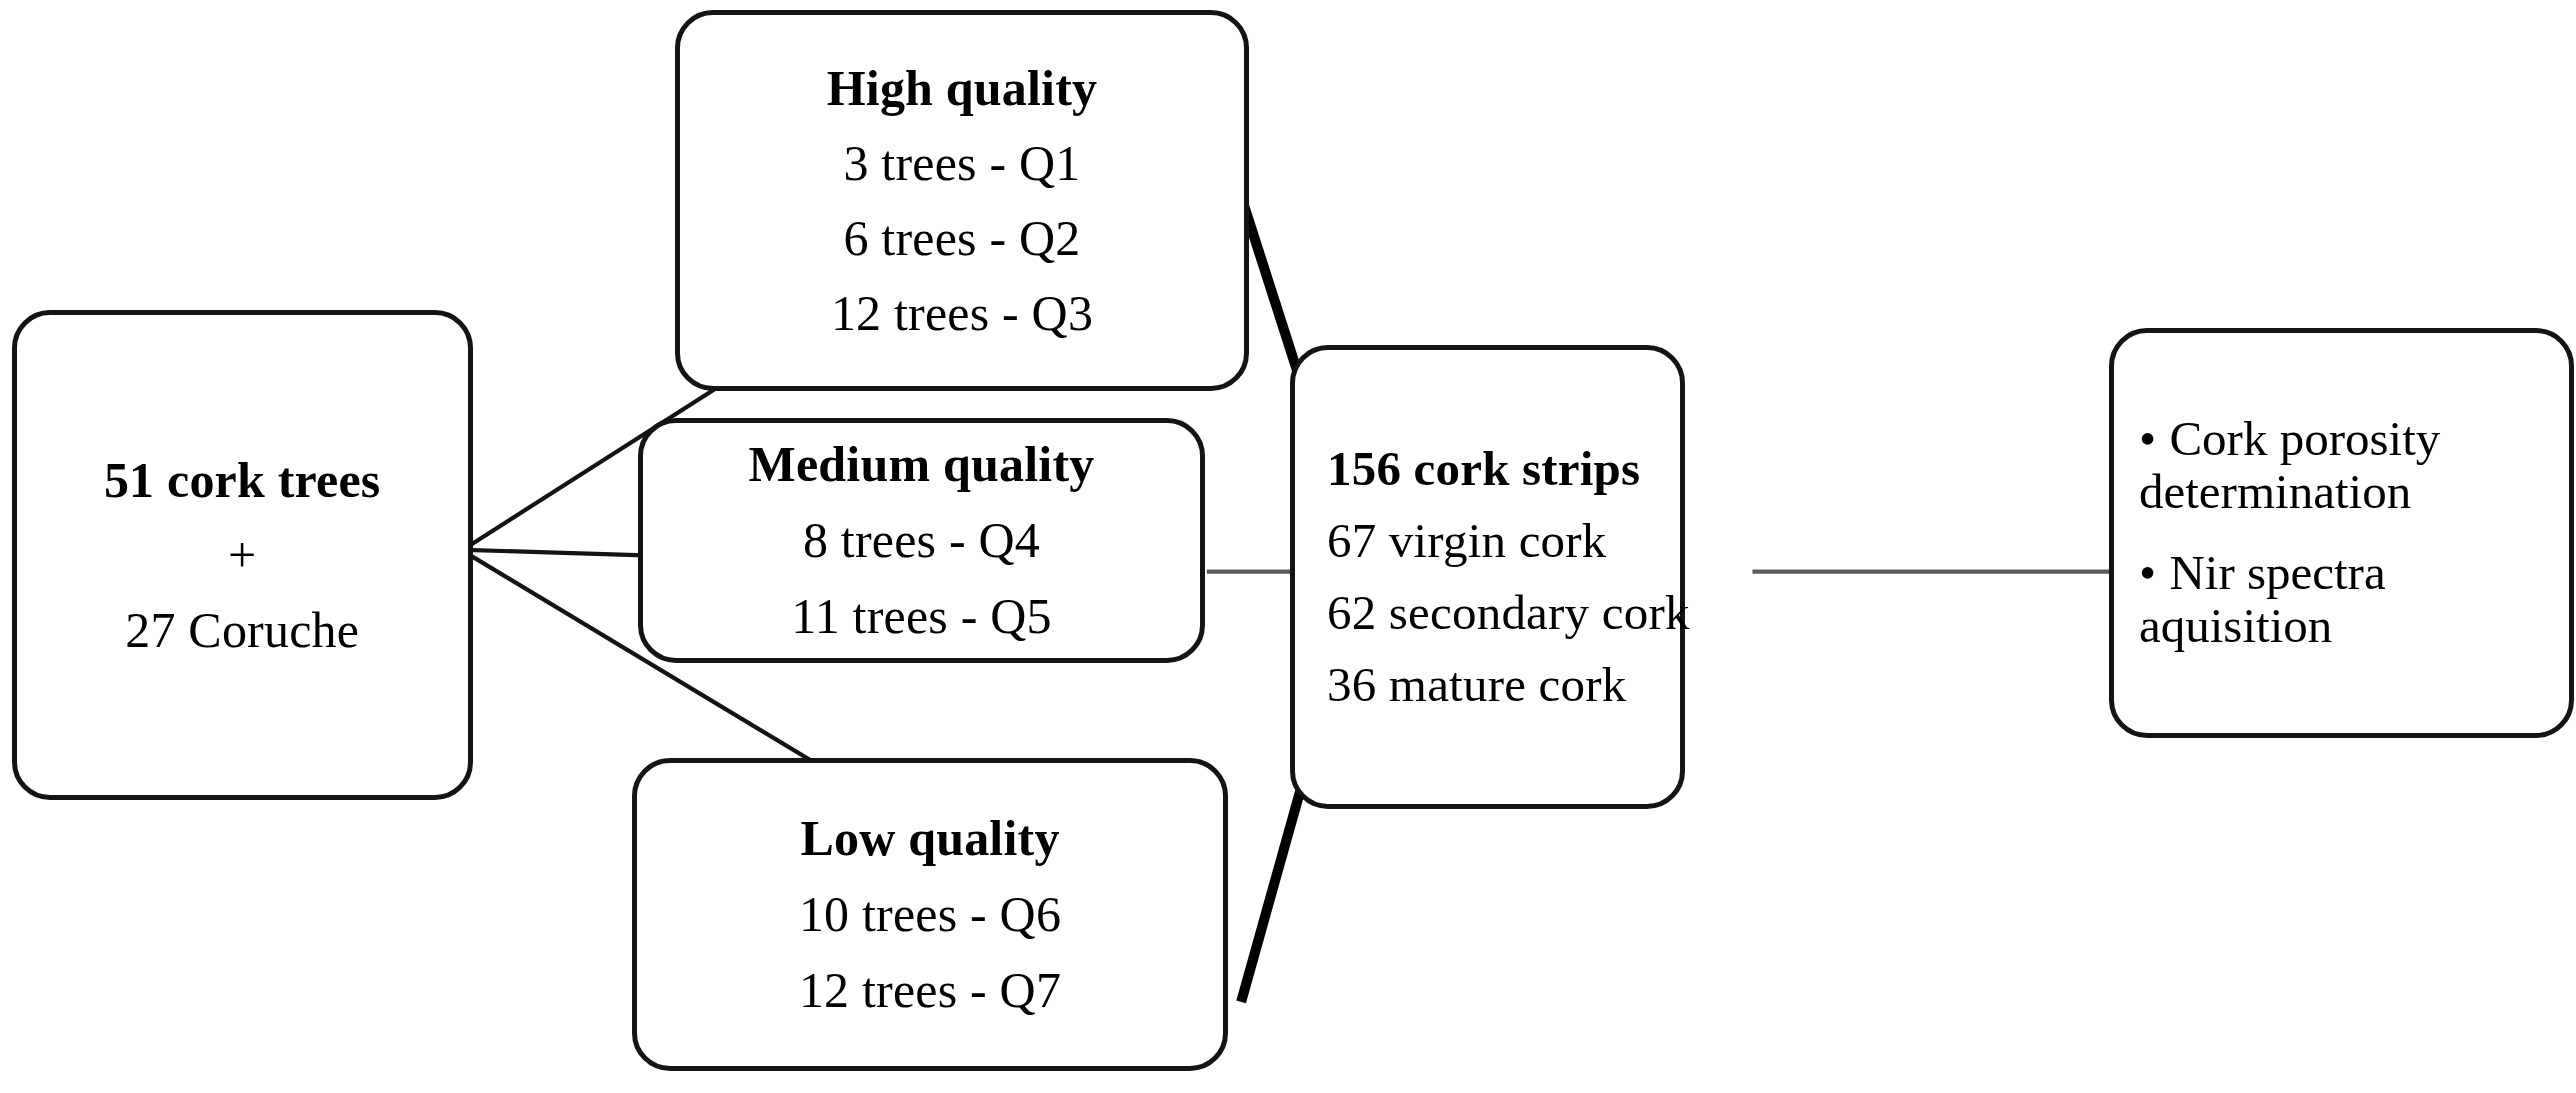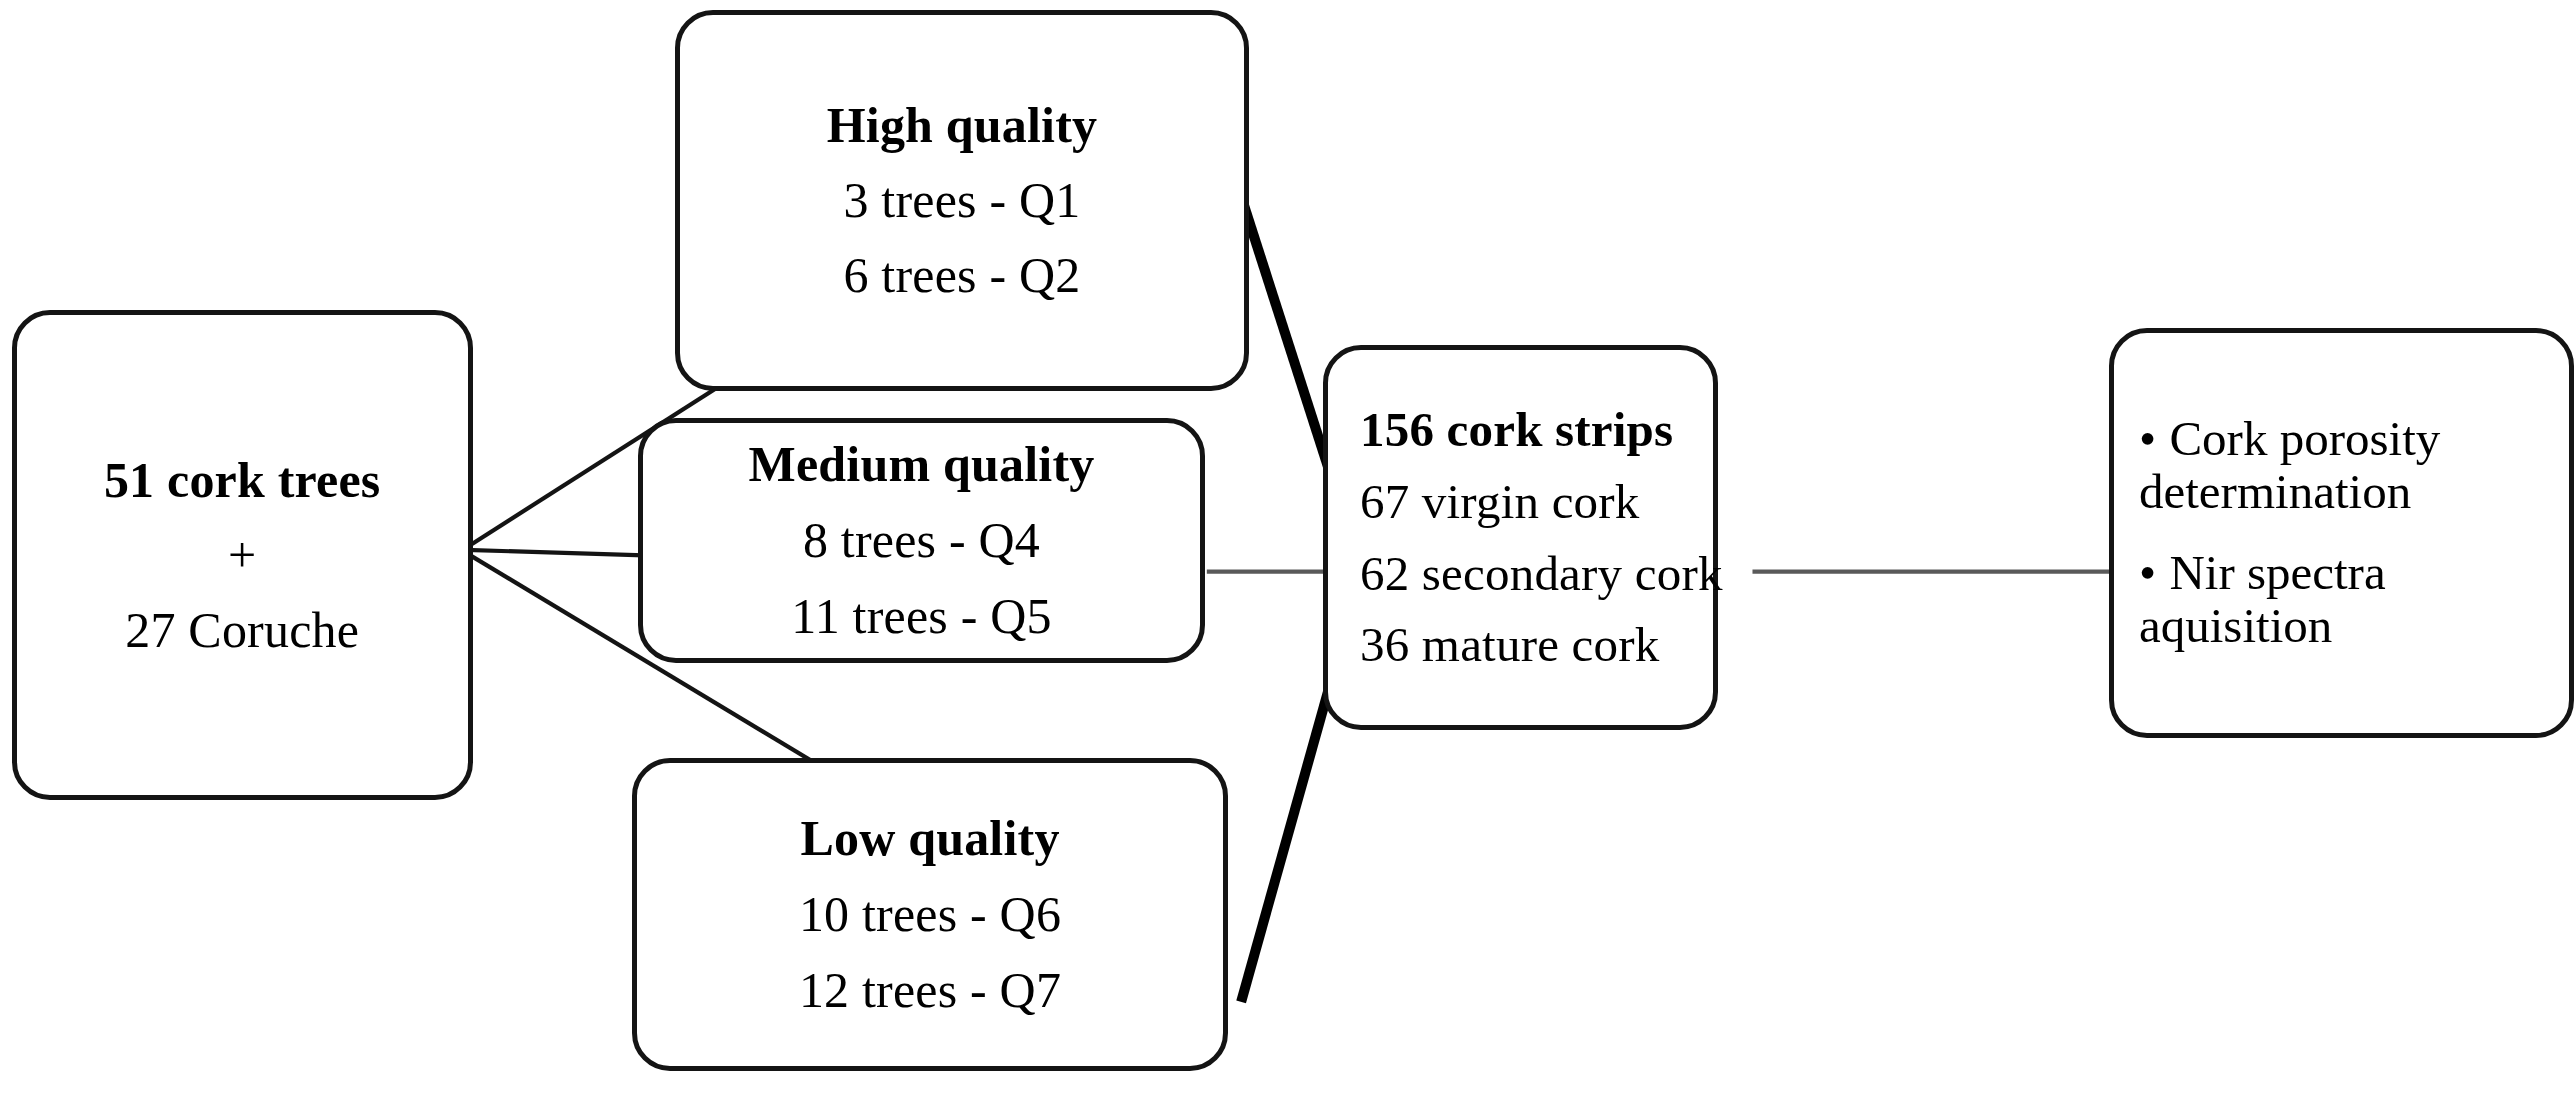--- a/index.html
+++ b/index.html
@@ -46,21 +46,21 @@
     letter-spacing: 0.2px;
     white-space: nowrap;
   }
   .line.bold { font-weight: bold; }
 
   
   #node-trees      { left: 11.7px;   top: 310px;  width: 461px; height: 490px; }
   #node-high       { left: 639px;  top: 10px;   width: 574px; height: 381px; margin-left: 36px; }
   #node-medium     { left: 638px;  top: 418px;  width: 567px; height: 245px; }
   #node-low        { left: 632px;  top: 758px;  width: 596px; height: 313px; }
-  #node-strips     { left: 1323px; top: 345px;  width: 395px; height: 385px; }
+  #node-strips     { left: 1290px; top: 345px;  width: 395px; height: 464px; }
   #node-analyses   { left: 2109px; top: 328px;  width: 465px; height: 410px; }
 
   #node-trees   .line { font-size: 50px; margin: 11px 0; }
   #node-high    .line { font-size: 50px; margin: 11px 0; }
   #node-medium  .line { font-size: 50px; margin: 11.7px 0; }
   #node-low     .line { font-size: 50px; margin: 11.7px 0; }
   #node-strips  { padding-left: 32px; }
   #node-strips  .line { font-size: 49px; margin: 10px 0; }
   #node-analyses{ padding-left: 25px; padding-right: 15px; }
 
@@ -99,20 +99,21 @@
   <div class="node centered" id="node-trees">
     <div class="line bold">51 cork trees</div>
     <div class="line">+</div>
     <div class="line">27 Coruche</div>
   </div>
 
   <div class="node centered" id="node-high">
     <div class="line bold">High quality</div>
     <div class="line">3 trees - Q1</div>
     <div class="line">6 trees - Q2</div>
+    <div class="line">12 trees - Q3</div>
   </div>
 
   <div class="node centered" id="node-medium">
     <div class="line bold">Medium quality</div>
     <div class="line">8 trees - Q4</div>
     <div class="line">11 trees - Q5</div>
   </div>
 
   <div class="node centered" id="node-low">
     <div class="line bold">Low quality</div>

